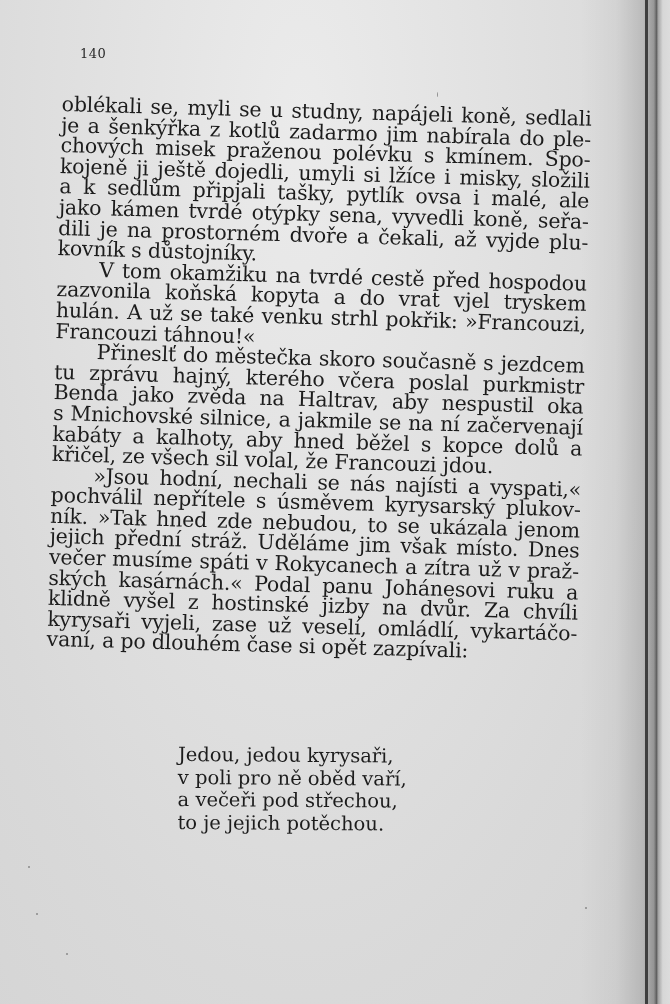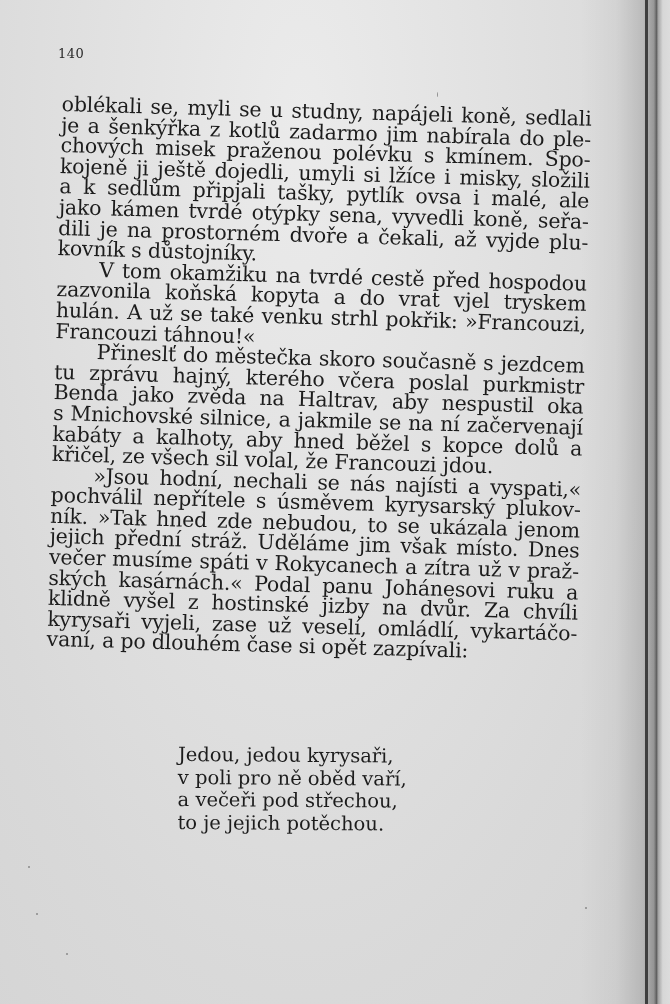--- a/index.html
+++ b/index.html
@@ -39,21 +39,21 @@
       position: absolute;
       top: 0;
       right: 22px;
       width: 3px;
       height: 1004px;
       background: #2b2b2b;
       opacity: 0.85;
     }
     .page-number {
       position: absolute;
-      left: 58px;
+      left: 80px;
       top: 46px;
       font-size: 13px;
       color: #2a2a2a;
       letter-spacing: 0.5px;
     }
     .text-block {
       position: absolute;
       left: 62px;
       top: 94px;
       width: 530px;

